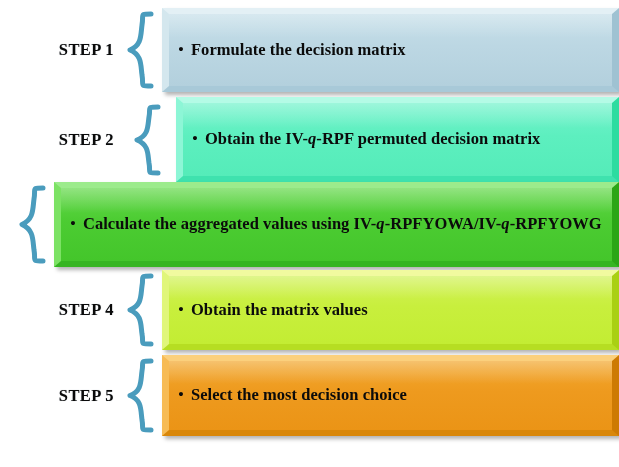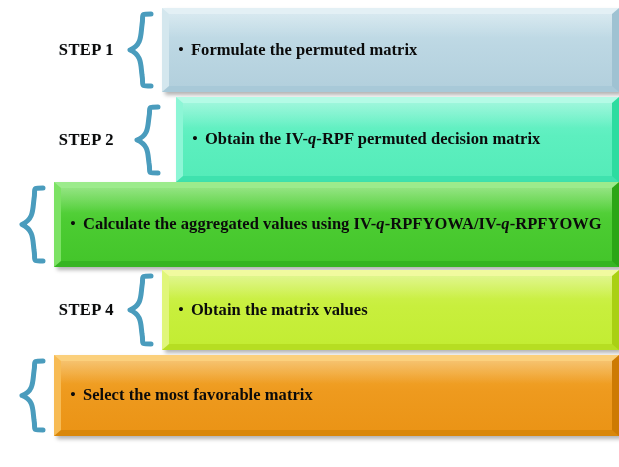--- a/index.html
+++ b/index.html
@@ -188,21 +188,21 @@
     </div>
     <div class="brace-cell">
       <svg width="28" height="78" viewBox="0 0 28 78" aria-hidden="true">
         <path class="brace-path" d="M24 3 C12 3 17 3 15 14 C13.6 24 15 34 3 39 C15 44 13.6 54 15 64 C17 75 12 75 24 75" stroke="#4a9cbd"></path>
       </svg>
     </div>
     <div class="box-cell">
       <div class="step-box s1">
         <div class="box-inner">
           <span class="bullet">•</span>
-          <span class="box-text">Formulate the permuted matrix</span>
+          <span class="box-text">Formulate the decision matrix</span>
         </div>
       </div>
     </div>
   </div>
 
   <div class="step-row" style="top:97px; height:85px;gap:7px;">
     <div class="step-label-cell">
       <span class="step-label">STEP 2</span>
     </div>
     <div class="brace-cell">
@@ -249,28 +249,31 @@
       <div class="step-box s4">
         <div class="box-inner">
           <span class="bullet">•</span>
           <span class="box-text">Obtain the matrix values</span>
         </div>
       </div>
     </div>
   </div>
 
   <div class="step-row" style="top:355px; height:81px;">
+    <div class="step-label-cell">
+      <span class="step-label">STEP 5</span>
+    </div>
     <div class="brace-cell">
       <svg width="28" height="75" viewBox="0 0 28 75" aria-hidden="true">
         <path class="brace-path" d="M24 3 C12 3 17 3 15 13 C13.6 23 15 33 3 37.5 C15 42 13.6 52 15 62 C17 72 12 72 24 72" stroke="#4a9cbd"></path>
       </svg>
     </div>
     <div class="box-cell">
       <div class="step-box s5">
         <div class="box-inner">
           <span class="bullet">•</span>
-          <span class="box-text">Select the most favorable matrix</span>
+          <span class="box-text">Select the most decision choice</span>
         </div>
       </div>
     </div>
   </div>
 
 </div>
 
 </body></html>

